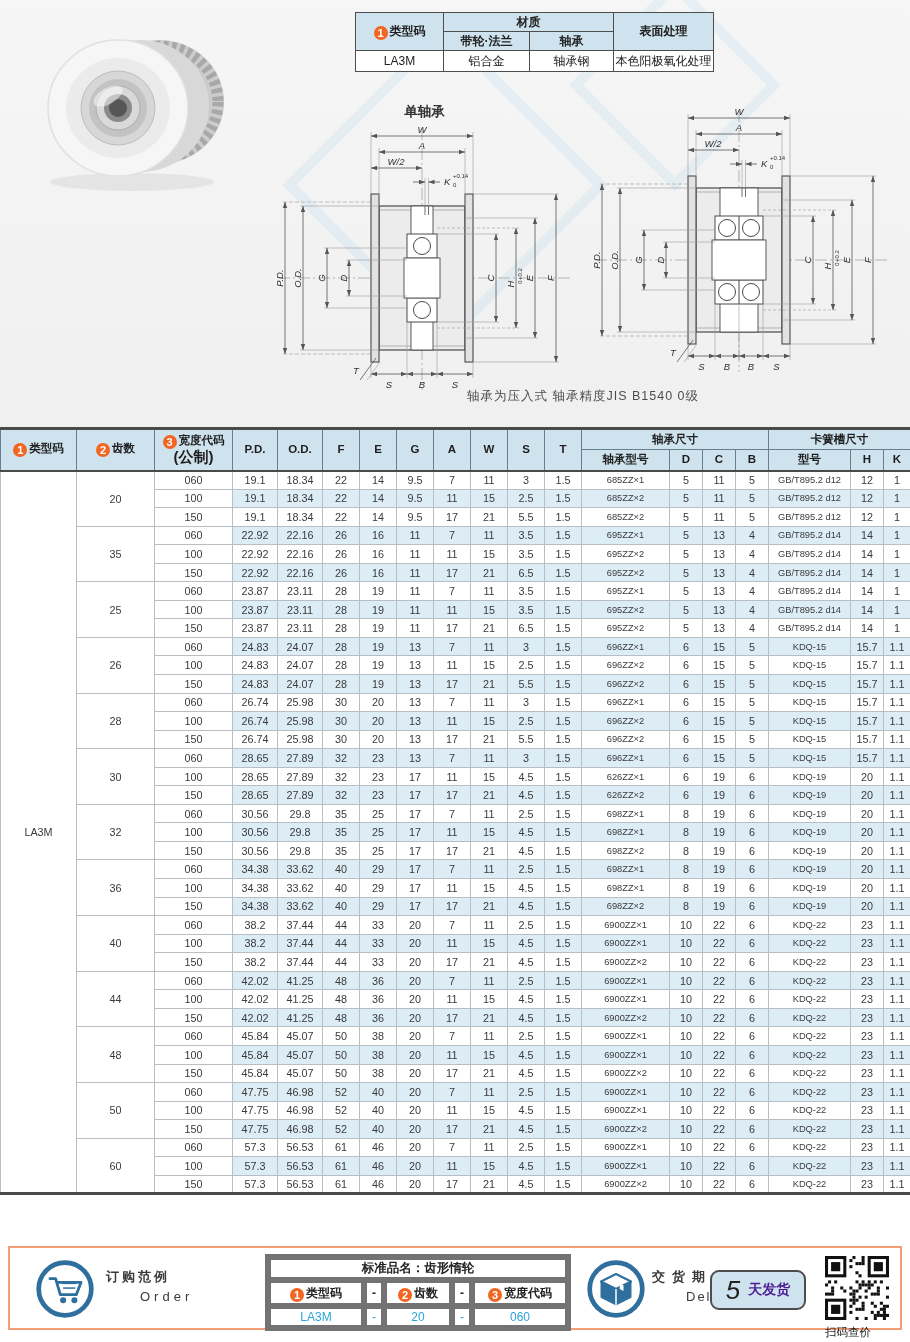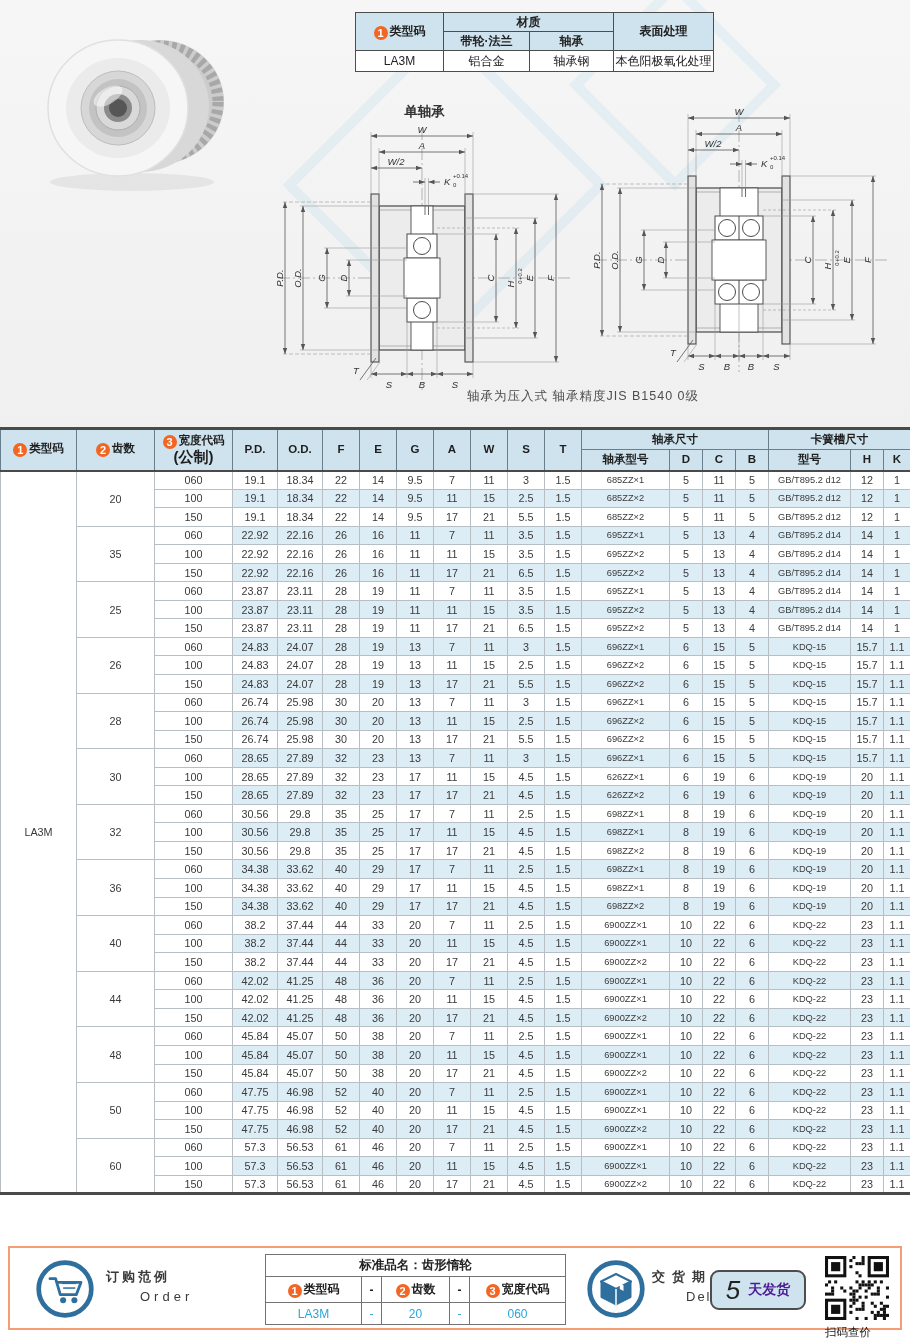--- a/index.html
+++ b/index.html
@@ -39,21 +39,21 @@
          font-size:11px;line-height:14px;text-align:center;font-weight:bold;margin-right:2px;vertical-align:-2px;}
   .hsub{font-weight:bold;font-size:15px;}
 
   
   .order-bar{position:absolute;left:8px;top:1246px;width:894px;height:84px;border:2px solid #f49e78;background:#fff;}
   .circle-icon{position:absolute;width:62px;height:62px;}
   .ob-text{position:absolute;color:#333;}
   .ob-title{font-size:13px;font-weight:bold;letter-spacing:3px;color:#3a3a3a;}
   .ob-sub{font-size:13px;letter-spacing:4px;color:#3a3a3a;margin-top:3px;margin-left:34px;}
   .order-table{position:absolute;left:255px;top:6px;width:300px;border-collapse:collapse;table-layout:fixed;}
-  .order-table th,.order-table td{border:1px solid #737373;text-align:center;padding:0;}
+  .order-table th,.order-table td{border:6px solid #737373;text-align:center;padding:0;}
   .order-table .ot-title{font-size:12.5px;font-weight:bold;height:22px;background:#fff;color:#222;}
   .order-table .ot-head{font-size:12px;font-weight:bold;height:26px;background:#fff;color:#222;}
   .order-table td{font-size:12px;height:22px;}
   .delivery-badge{position:absolute;left:700px;top:22px;width:96px;height:40px;border:2px solid #4d4d4d;border-radius:9px;
                   background:#cfe3ee;display:flex;align-items:center;justify-content:center;gap:8px;}
   .delivery-badge .days{font-size:26px;font-style:italic;color:#222;line-height:1;}
   .delivery-badge .unit{font-size:14px;font-weight:bold;color:#4c1d95;}
   .qr-wrap{position:absolute;left:815px;top:8px;width:66px;text-align:left;}
   .qr-caption{font-size:11.5px;color:#222;margin-top:1px;}
 </style>

